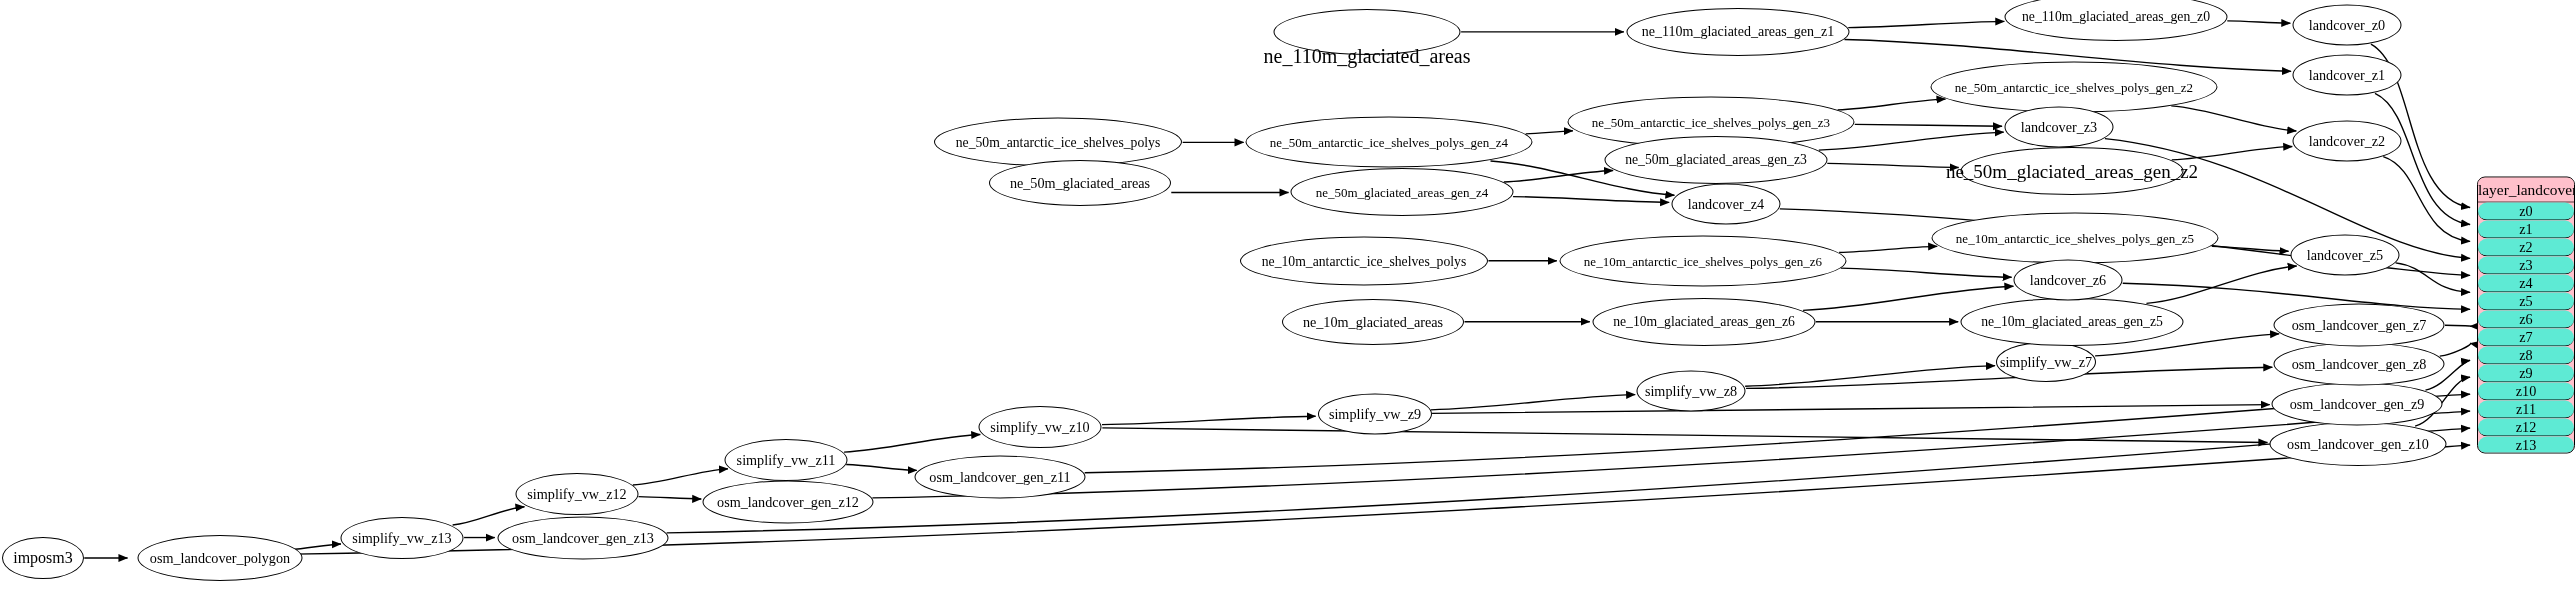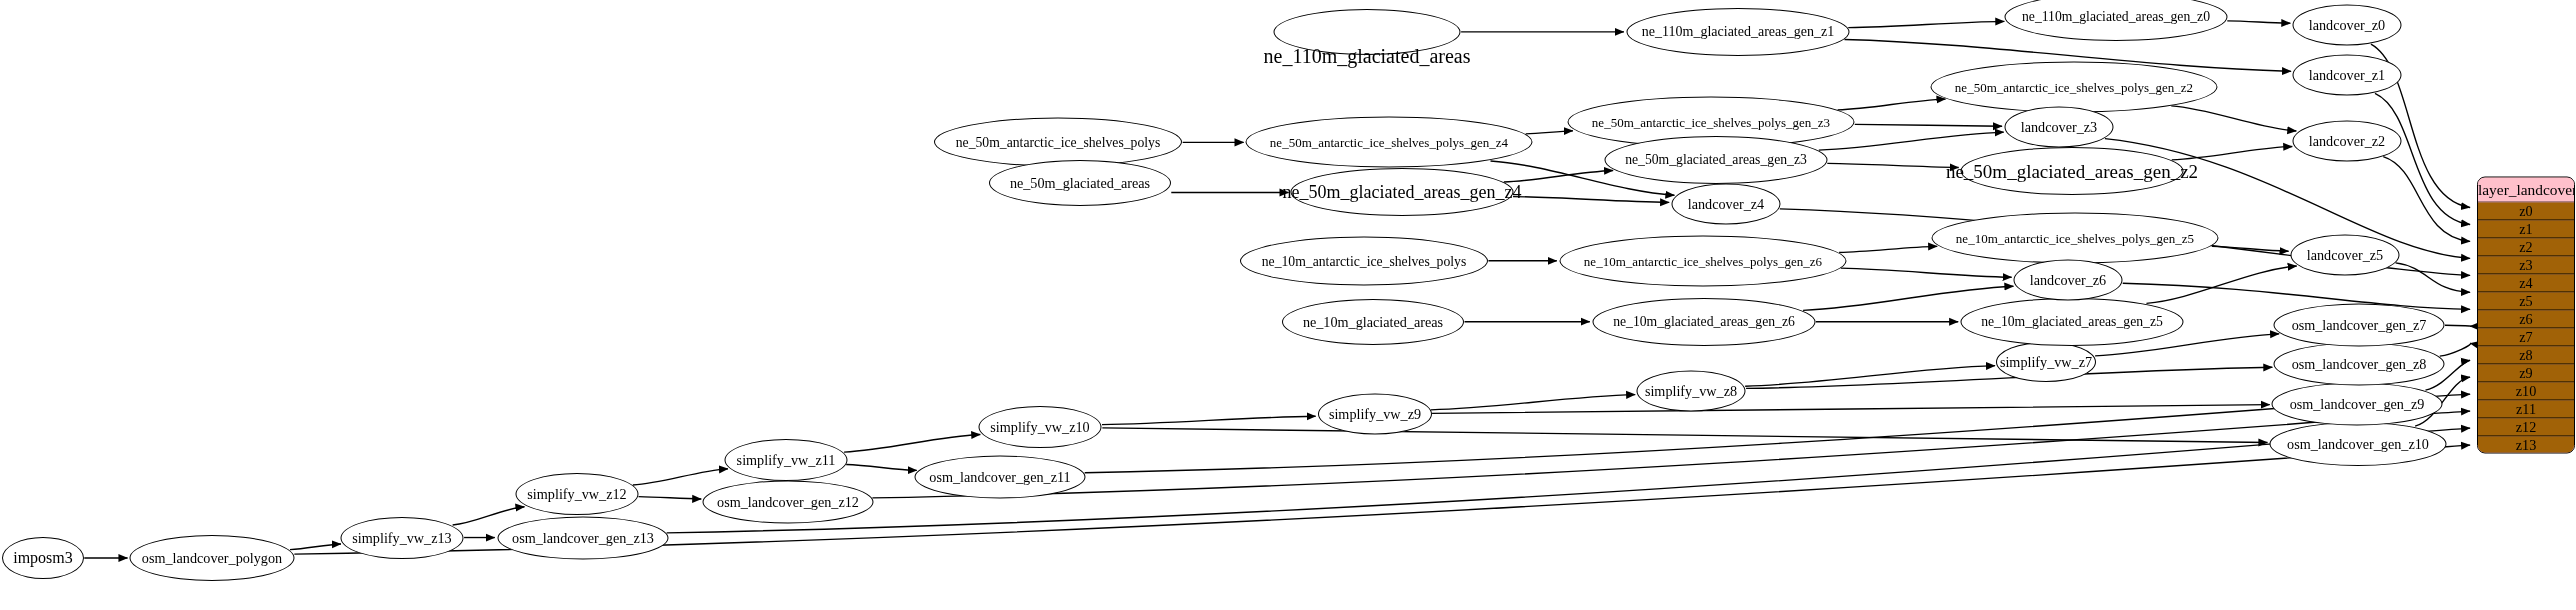--- a/index.html
+++ b/index.html
@@ -14,23 +14,23 @@
         white-space:nowrap;box-sizing:border-box;}
   .node span{display:block;line-height:1;}
   .table-node{position:absolute;transform:translate(-50%,-50%);
         border:0.9px solid #000;border-radius:8px;
         background:#ffc0cb;overflow:hidden;box-sizing:border-box;
         display:flex;flex-direction:column;}
   .table-title{font-size:15.4px;text-align:center;padding:2.8px 0 3.4px 0;
         border-bottom:1.3px solid #5a3b3f;background:#ffc0cb;
         font-family:"Liberation Serif", serif;color:#000;}
   .table-row{flex:1;text-align:center;font-size:14.2px;
-        border-bottom:0.9px solid #000;background:#a16207;color:#000;
+        border-bottom:0.9px solid #000;background:#5eead4;color:#000;
         display:flex;align-items:center;justify-content:center;
-        font-family:"Liberation Serif", serif;}
+        font-family:"Liberation Serif", serif;border-radius:9px;}
   .table-row:last-child{border-bottom:none;}
 </style>
 </head>
 <body>
 
 <div id="stage">
   <svg id="edges" viewBox="0 0 4524 1073" xmlns="http://www.w3.org/2000/svg">
     <defs>
       <marker id="arrow" viewBox="0 0 10 10" refX="9.5" refY="5" markerWidth="7" markerHeight="7" orient="auto-start-reverse">
         <path d="M0,0.8 L10,5 L0,9.2 z" fill="#000"></path>
@@ -90,21 +90,21 @@
         <path d="M3166.598013717153,545.0849140603872 C3288.5224635766513,539.986757901442 3414.1415937349216,507.69843556145656 3536.0660435944196,502.6002794025115" marker-end="url(#arrow)"></path>
         <path d="M3769.645259771216,532.8159902860053 C3856.7225915371646,524.9268688979757 3946.4386303263236,474.9624334404552 4033.5159620922723,467.07331205242565" marker-end="url(#arrow)"></path>
         <path d="M4207.151050249449,461.5803688092696 C4266.0330776371975,469.3533134878792 4267.151050249449,510.29082212855616 4338,513.4" marker-end="url(#arrow)"></path>
         <path d="M3727.920079314037,497.50572652564875 C4002.4560436227202,504.35986754680147 4158,540.458343591539 4338,543.2" marker-end="url(#arrow)"></path>
       </g>
   </svg>
   <div id="nodes-layer">
       <div class="node" style="left: 43px; top: 558px; width: 82px; height: 42px;">
         <span style="font-size: 16px;">imposm3</span>
       </div>
-      <div class="node" style="left: 212px; top: 558px; width: 165px; height: 46px;">
+      <div class="node" style="left: 220px; top: 558px; width: 165px; height: 46px;">
         <span style="font-size: 14.2px;">osm_landcover_polygon</span>
       </div>
       <div class="node" style="left: 402px; top: 538px; width: 123px; height: 42px;">
         <span style="font-size: 14.2px;">simplify_vw_z13</span>
       </div>
       <div class="node" style="left: 583px; top: 538px; width: 171px; height: 43px;">
         <span style="font-size: 14.2px;">osm_landcover_gen_z13</span>
       </div>
       <div class="node" style="left: 577px; top: 494px; width: 123px; height: 42px;">
         <span style="font-size: 14.2px;">simplify_vw_z12</span>
@@ -169,21 +169,21 @@
       <div class="node" style="left: 1711px; top: 122px; width: 287px; height: 51px;">
         <span style="font-size: 13px;">ne_50m_antarctic_ice_shelves_polys_gen_z3</span>
       </div>
       <div class="node" style="left: 2074px; top: 87px; width: 287px; height: 51px;">
         <span style="font-size: 13px; text-align: right;">ne_50m_antarctic_ice_shelves_polys_gen_z2</span>
       </div>
       <div class="node" style="left: 1080px; top: 183px; width: 182px; height: 46px;">
         <span style="font-size: 14.2px;">ne_50m_glaciated_areas</span>
       </div>
       <div class="node" style="left: 1402px; top: 192px; width: 223px; height: 48px;">
-        <span style="font-size: 18px;">ne_50m_glaciated_areas_gen_z4</span>
+        <span style="font-size: 13px;">ne_50m_glaciated_areas_gen_z4</span>
       </div>
       <div class="node" style="left: 1716px; top: 160px; width: 223px; height: 48px;">
         <span style="font-size: 13.7px;">ne_50m_glaciated_areas_gen_z3</span>
       </div>
       <div class="node" style="left: 2072px; top: 171px; width: 223px; height: 48px;">
         <span style="font-size: 19px; text-align: right;">ne_50m_glaciated_areas_gen_z2</span>
       </div>
       <div class="node" style="left: 2059px; top: 127px; width: 109px; height: 41px;">
         <span style="font-size: 14.2px;">landcover_z3</span>
       </div>

